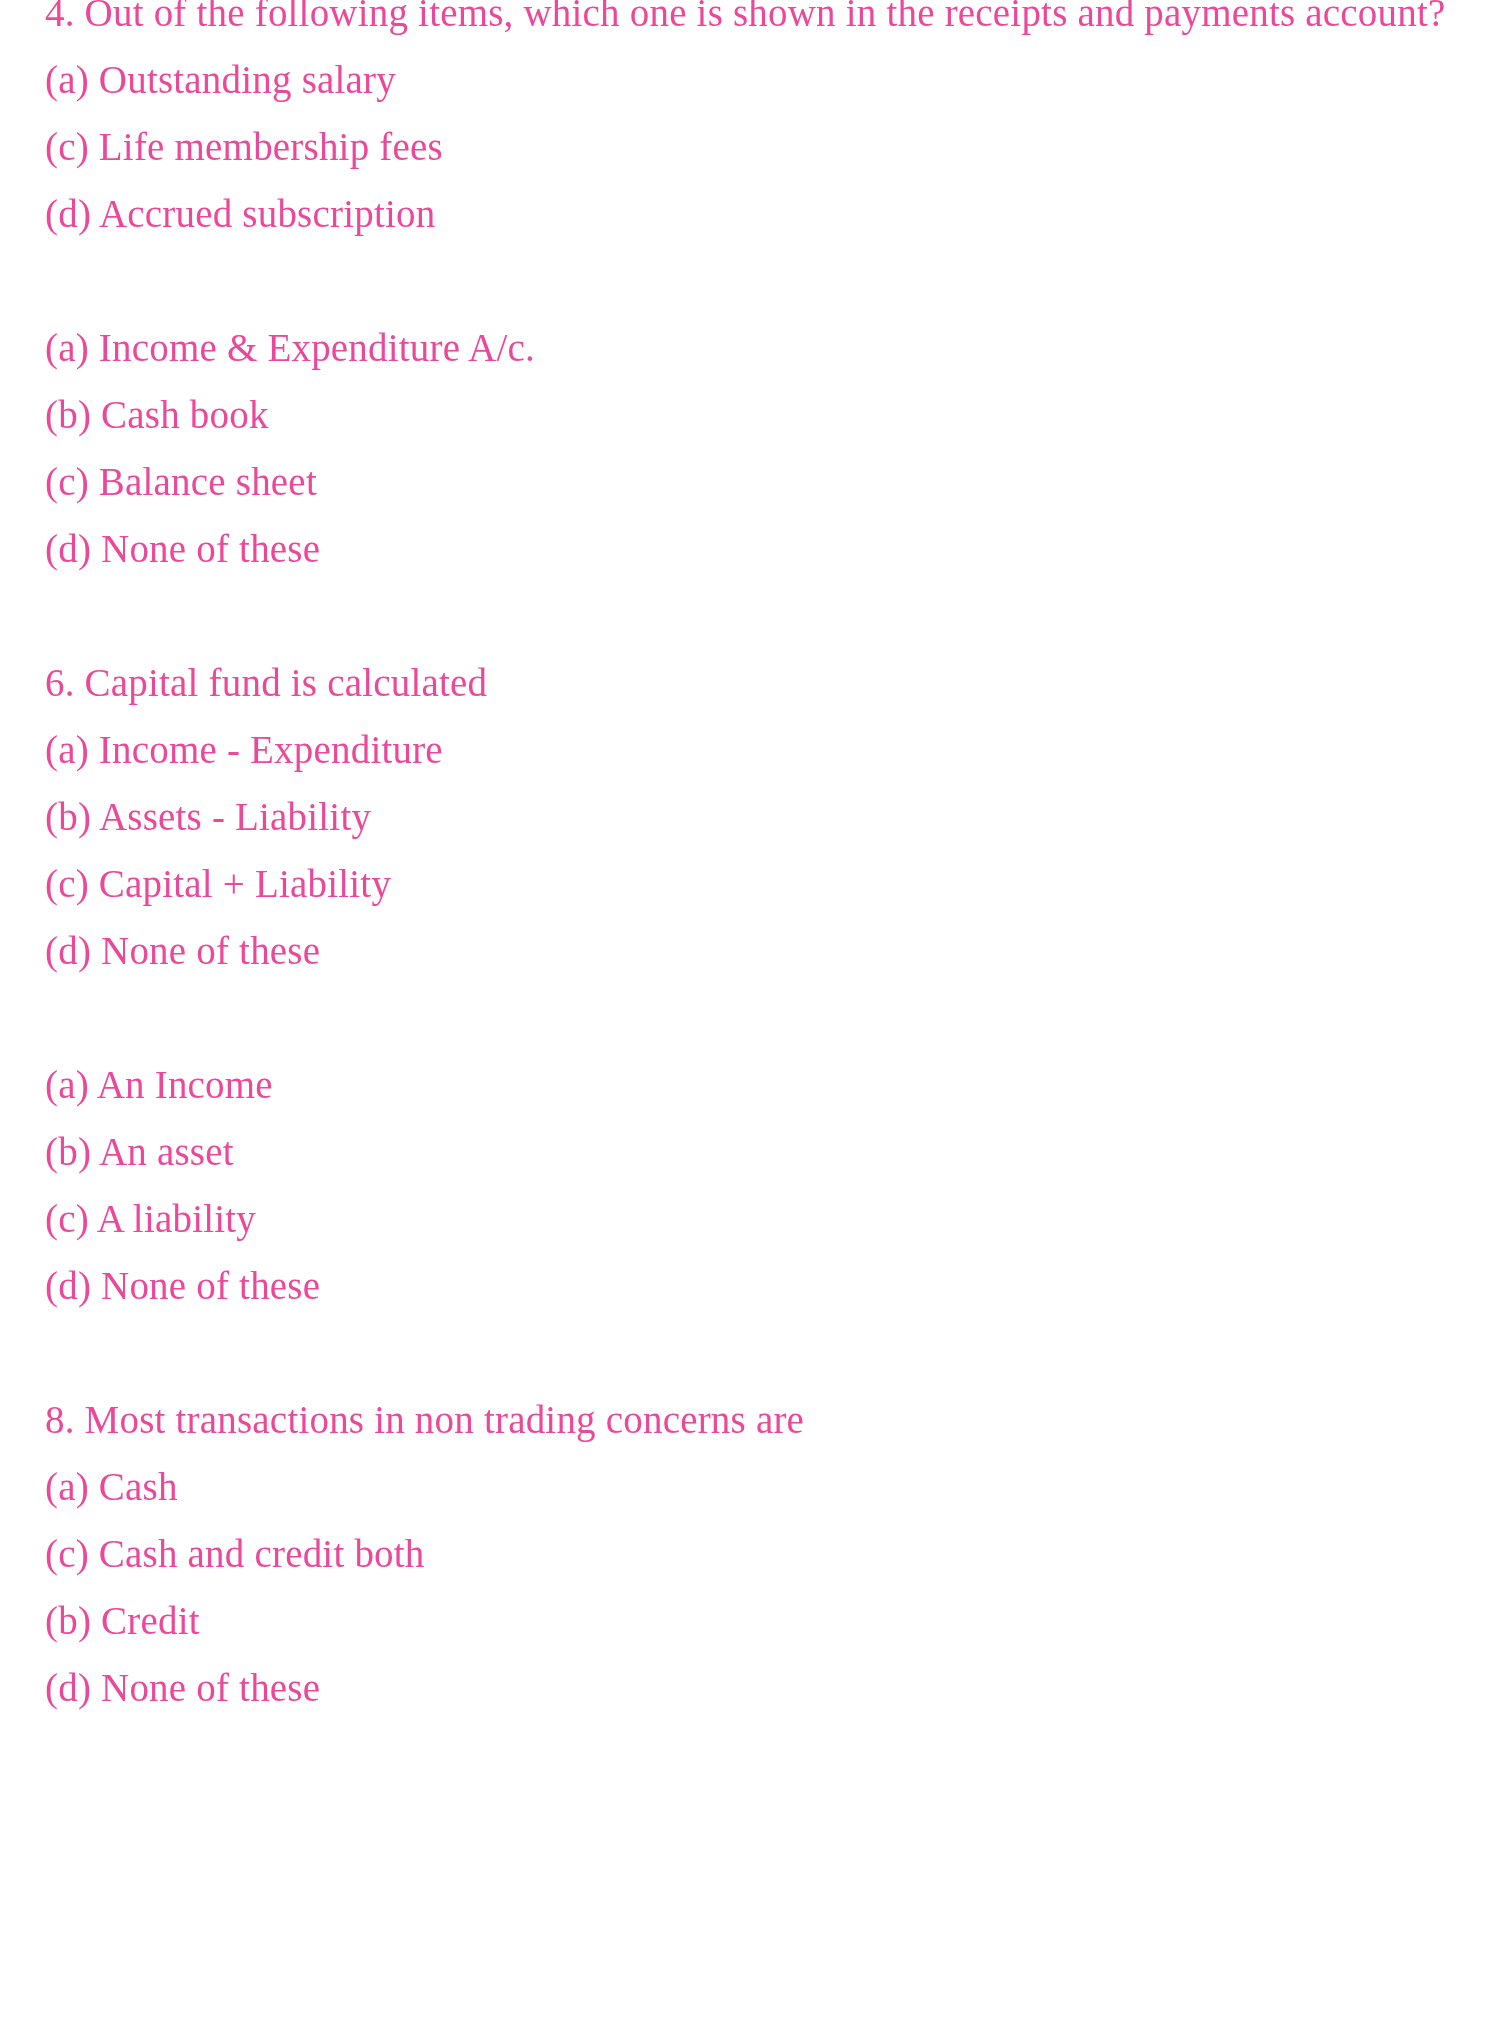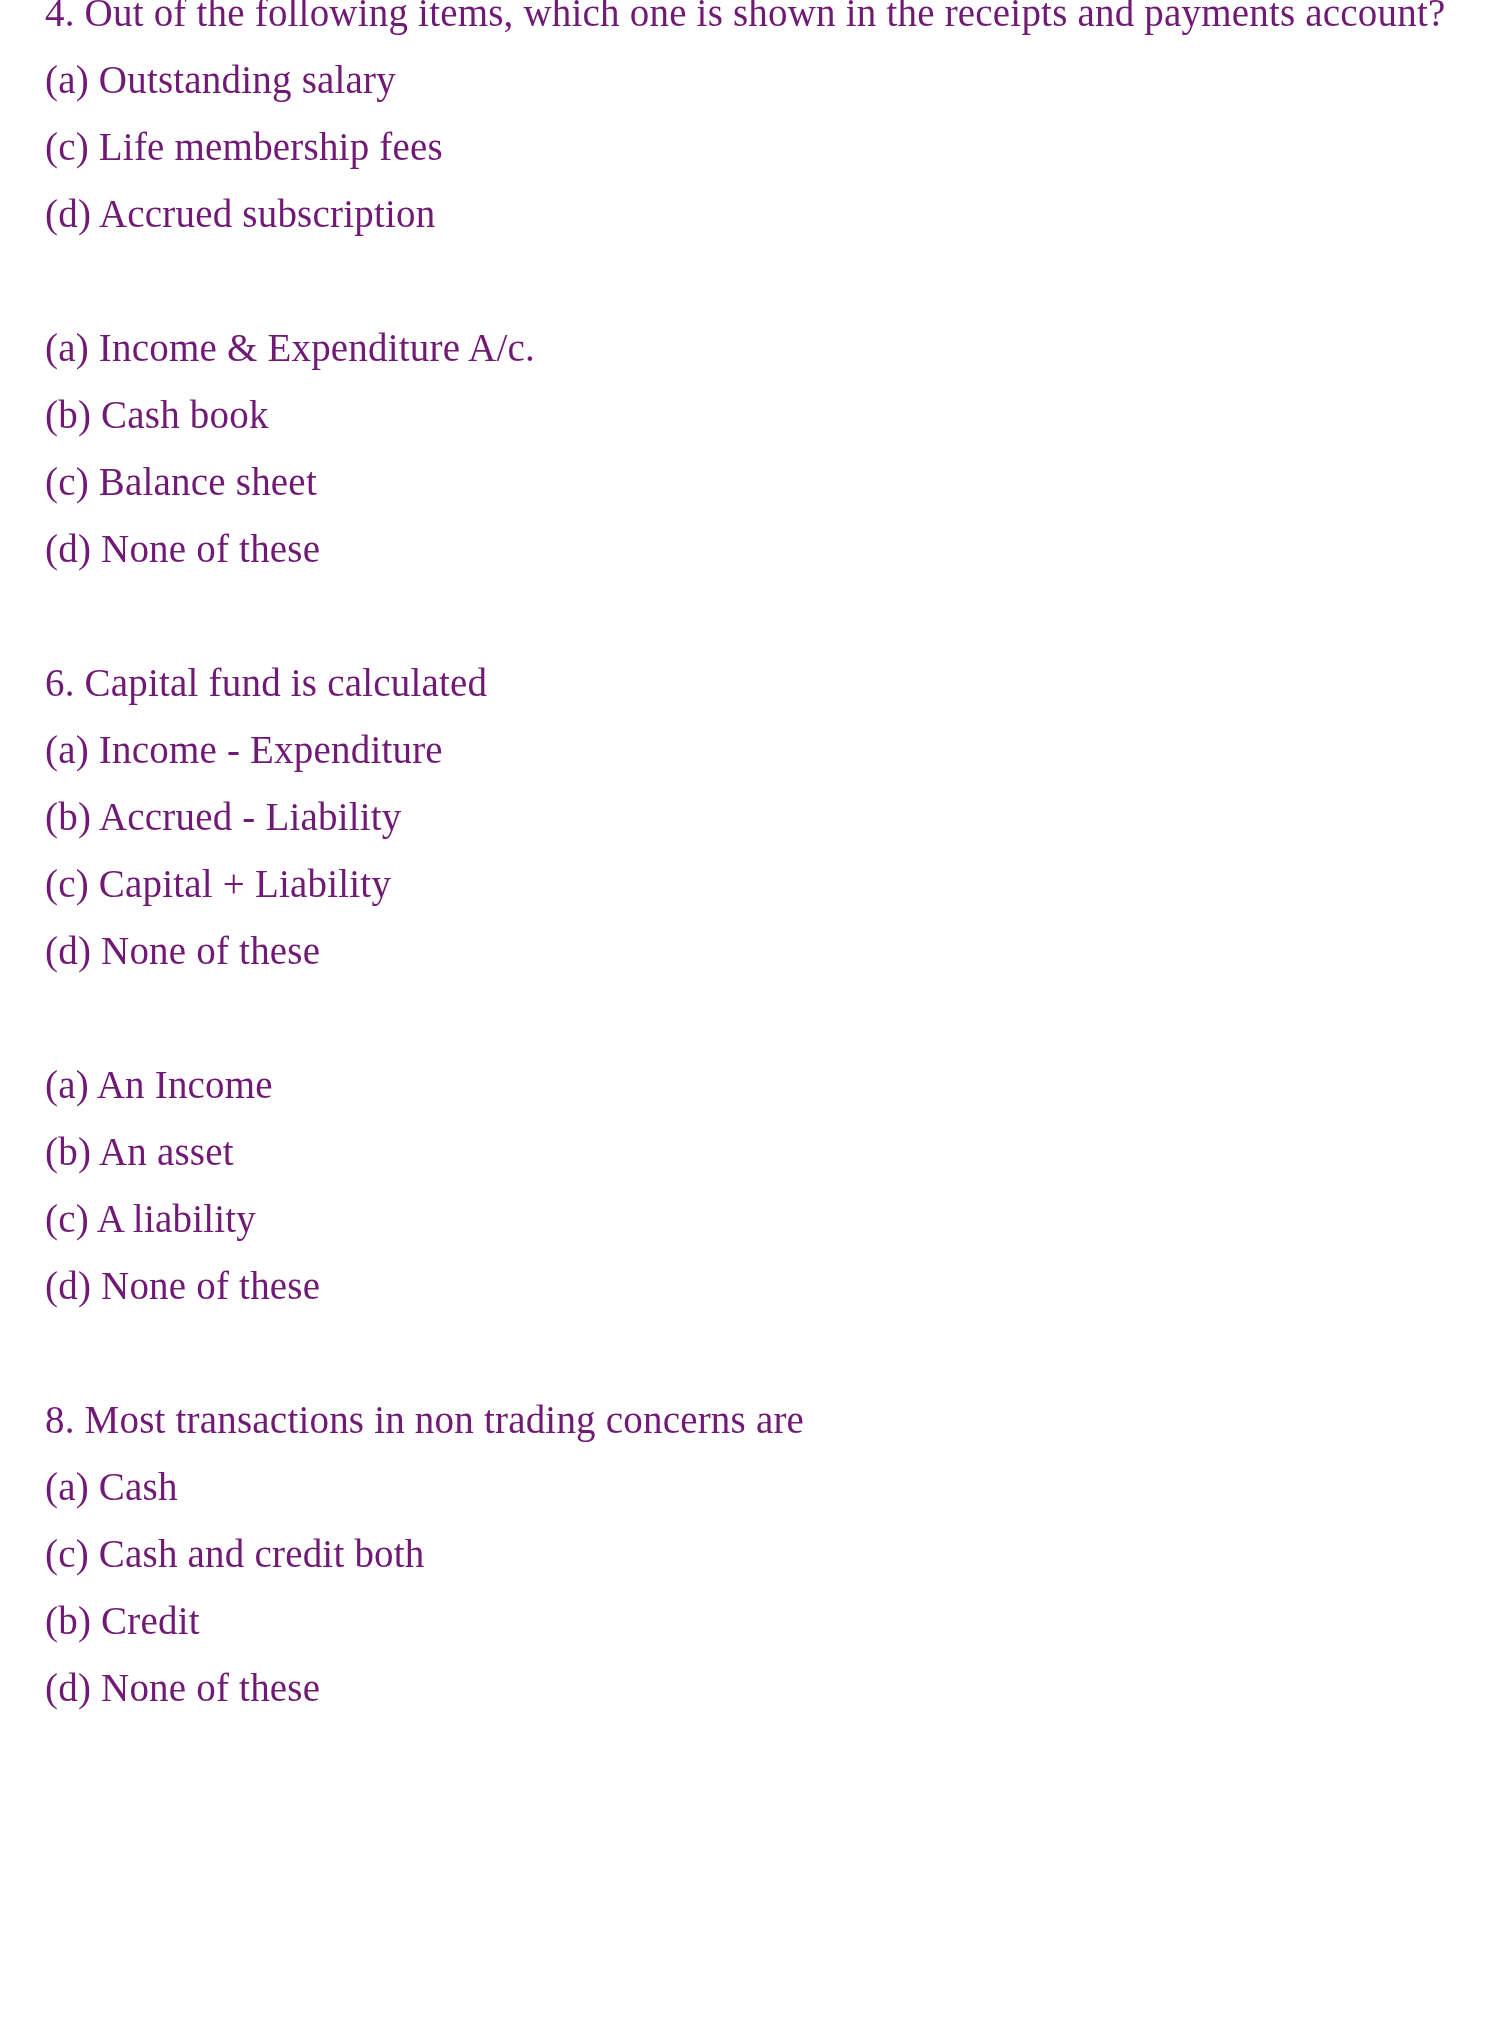--- a/index.html
+++ b/index.html
@@ -7,21 +7,21 @@
     padding: 0;
     background: #ffffff;
   }
   .page {
     position: relative;
     width: 1505px;
     height: 2034px;
     background: #ffffff;
     overflow: hidden;
     font-family: "Liberation Serif", "DejaVu Serif", serif;
-    color: #701a75;
+    color: #ec4899;
   }
   .content {
     position: absolute;
     left: 45px;
     top: -21px;
   }
   .line {
     margin: 0;
     font-size: 39px;
     line-height: 67px;
@@ -49,21 +49,21 @@
     <div class="qblock">
       <p class="line"><span>(a)</span> <span>Income &amp; Expenditure A/c.</span></p>
       <p class="line"><span>(b)</span> <span>Cash book</span></p>
       <p class="line"><span>(c)</span> <span>Balance sheet</span></p>
       <p class="line"><span>(d)</span> <span>None of these</span></p>
     </div>
 
     <div class="qblock">
       <p class="line"><span>6.</span> <span>Capital fund is calculated</span></p>
       <p class="line"><span>(a)</span> <span>Income - Expenditure</span></p>
-      <p class="line"><span>(b)</span> <span>Accrued - Liability</span></p>
+      <p class="line"><span>(b)</span> <span>Assets - Liability</span></p>
       <p class="line"><span>(c)</span> <span>Capital + Liability</span></p>
       <p class="line"><span>(d)</span> <span>None of these</span></p>
     </div>
 
     <div class="qblock">
       <p class="line"><span>(a)</span> <span>An Income</span></p>
       <p class="line"><span>(b)</span> <span>An asset</span></p>
       <p class="line"><span>(c)</span> <span>A liability</span></p>
       <p class="line"><span>(d)</span> <span>None of these</span></p>
     </div>

